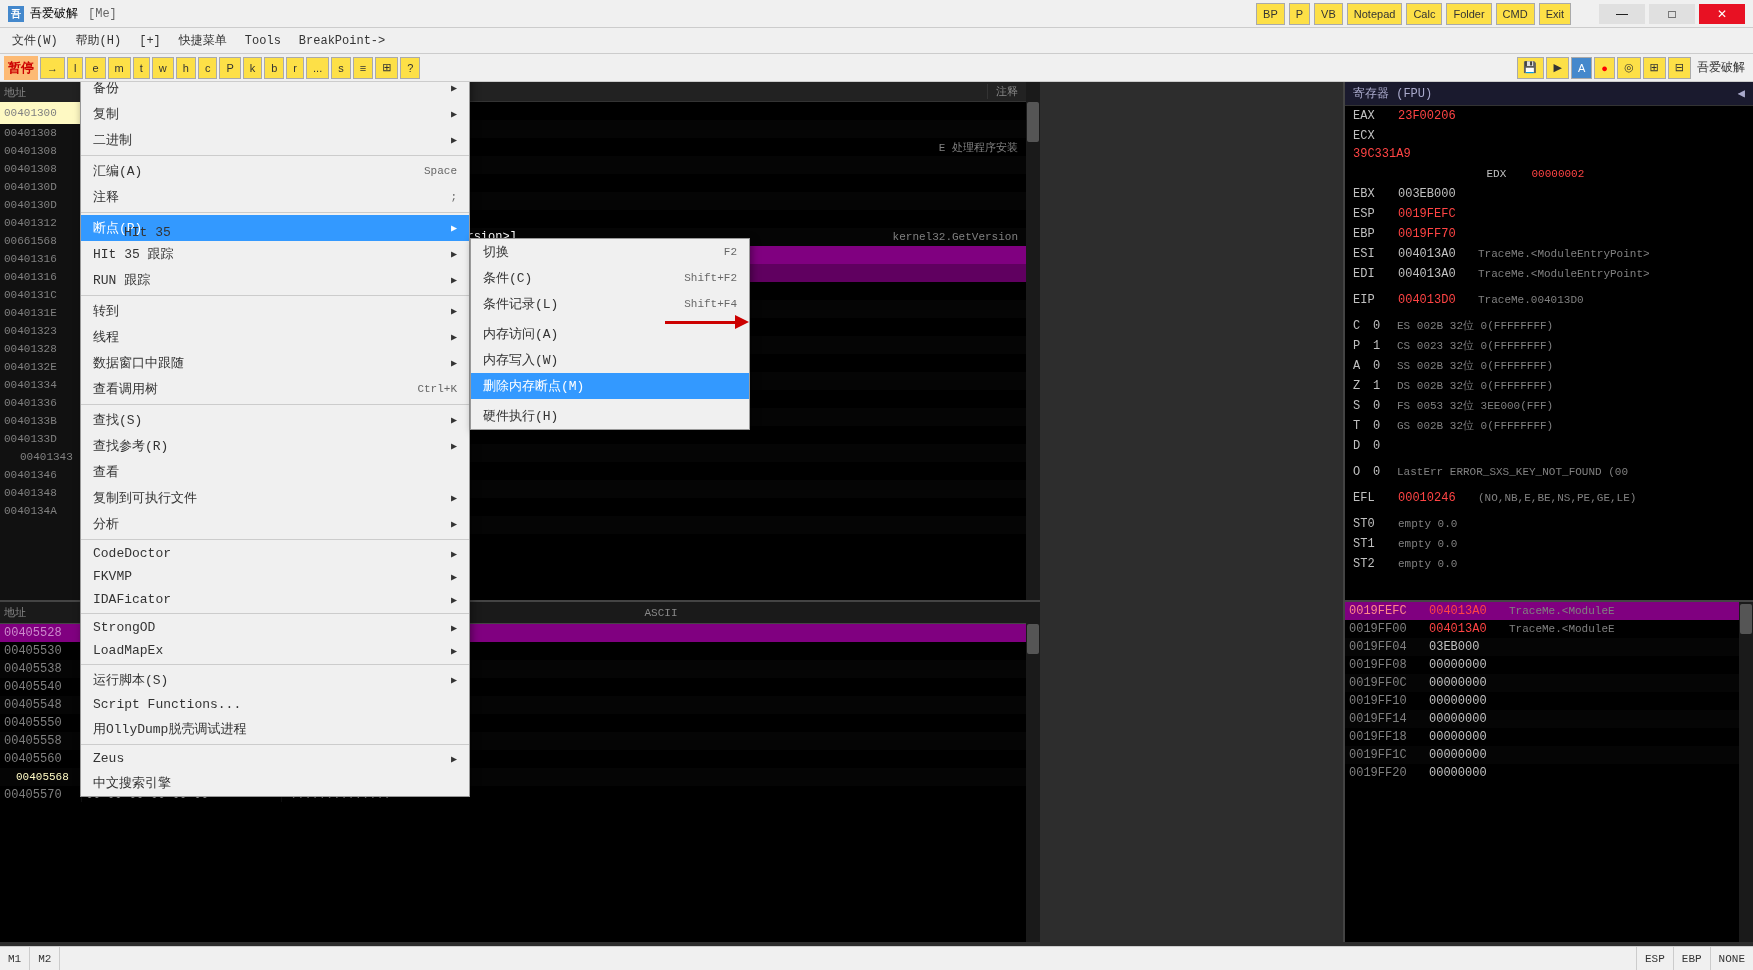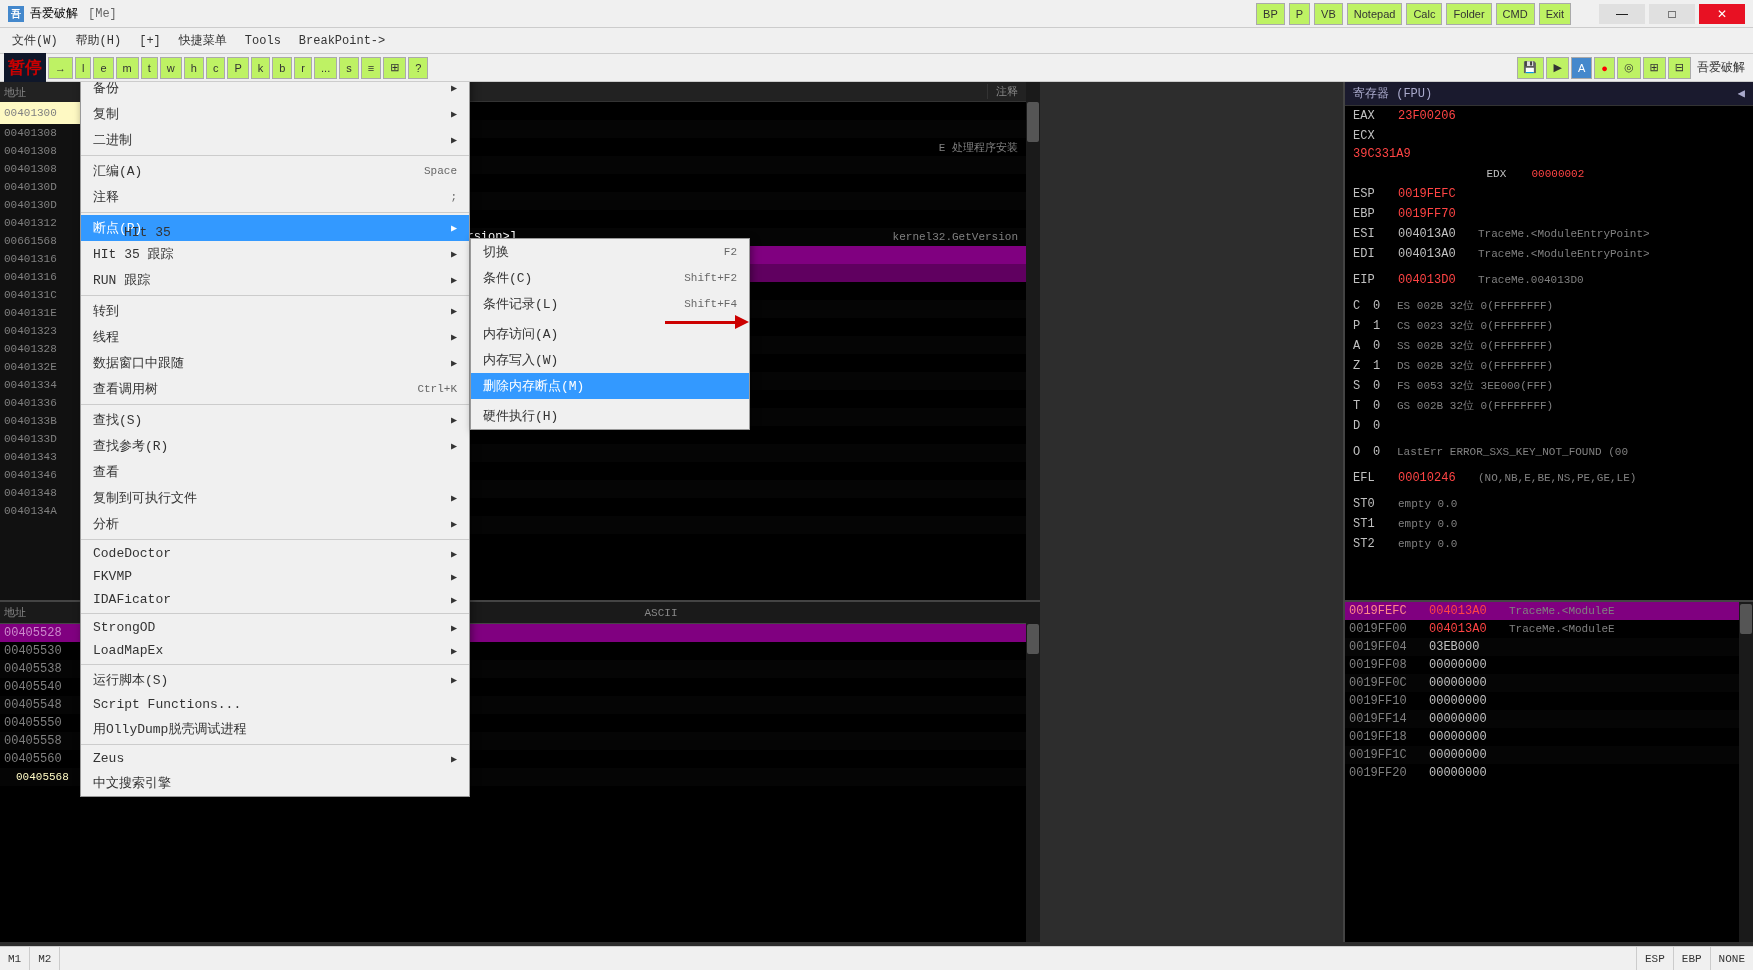--- a/index.html
+++ b/index.html
@@ -64,21 +64,21 @@
     }
     .menu-item {
       padding: 2px 8px;
       font-size: 12px;
       cursor: pointer;
       color: #333;
       white-space: nowrap;
     }
     .toolbar-btn {
       padding: 2px 6px;
-      background: #bef264;
+      background: #fde047;
       border: 1px solid #aaa;
       font-size: 11px;
       cursor: pointer;
       color: #333;
       height: 22px;
       display: flex;
       align-items: center;
       justify-content: center;
     }
     .toolbar-btn.active { background: #4488cc; color: white; }
@@ -161,21 +161,21 @@
 <div class="menu-bar" style="position:absolute;top:28px;left:0;right:0;height:26px;z-index:200;">
   <span class="menu-item">文件(W)</span>
   <span class="menu-item">帮助(H)</span>
   <span class="menu-item">[+]</span>
   <span class="menu-item">快捷菜单</span>
   <span class="menu-item">Tools</span>
   <span class="menu-item">BreakPoint-&gt;</span>
 </div>
 
 <div style="position:absolute;top:54px;left:0;right:0;height:28px;background:#f0f0f0;border-bottom:1px solid #ccc;display:flex;align-items:center;padding:0 4px;gap:2px;z-index:200;">
-  <span style="background:#0f172a;color:#cc0000;font-weight:bold;font-size:17px;padding:3px 4px;">暂停</span>
+  <span style="background:#fdba74;color:#cc0000;font-weight:bold;font-size:13px;padding:3px 4px;">暂停</span>
   <button class="toolbar-btn">→</button>
   <button class="toolbar-btn">l</button>
   <button class="toolbar-btn">e</button>
   <button class="toolbar-btn">m</button>
   <button class="toolbar-btn">t</button>
   <button class="toolbar-btn">w</button>
   <button class="toolbar-btn">h</button>
   <button class="toolbar-btn">c</button>
   <button class="toolbar-btn">P</button>
   <button class="toolbar-btn">k</button>
@@ -213,21 +213,21 @@
     <div style="height:18px;display:flex;align-items:center;padding:0 4px;color:#808080;font-size:11px;">00401316</div>
     <div style="height:18px;display:flex;align-items:center;padding:0 4px;color:#808080;font-size:11px;">0040131C</div>
     <div style="height:18px;display:flex;align-items:center;padding:0 4px;color:#808080;font-size:11px;">0040131E</div>
     <div style="height:18px;display:flex;align-items:center;padding:0 4px;color:#808080;font-size:11px;">00401323</div>
     <div style="height:18px;display:flex;align-items:center;padding:0 4px;color:#808080;font-size:11px;">00401328</div>
     <div style="height:18px;display:flex;align-items:center;padding:0 4px;color:#808080;font-size:11px;">0040132E</div>
     <div style="height:18px;display:flex;align-items:center;padding:0 4px;color:#808080;font-size:11px;">00401334</div>
     <div style="height:18px;display:flex;align-items:center;padding:0 4px;color:#808080;font-size:11px;">00401336</div>
     <div style="height:18px;display:flex;align-items:center;padding:0 4px;color:#808080;font-size:11px;">0040133B</div>
     <div style="height:18px;display:flex;align-items:center;padding:0 4px;color:#808080;font-size:11px;">0040133D</div>
-    <div style="height:18px;display:flex;align-items:center;padding:0 4px;color:#808080;font-size:11px;">00401343</div>
+    <div style="height:18px;display:flex;align-items:center;padding:0 20px;color:#808080;font-size:11px;">00401343</div>
     <div style="height:18px;display:flex;align-items:center;padding:0 4px;color:#808080;font-size:11px;">00401346</div>
     <div style="height:18px;display:flex;align-items:center;padding:0 4px;color:#808080;font-size:11px;">00401348</div>
     <div style="height:18px;display:flex;align-items:center;padding:0 4px;color:#808080;font-size:11px;">0040134A</div>
   </div>
 
   <div style="position:absolute;left:82px;top:0;right:14px;height:100%;">
     <div style="height:20px;background:#222;display:flex;align-items:center;color:#888;font-size:11px;border-bottom:1px solid #333;">
       <span style="padding:0 8px;border-right:1px solid #333;">十六进制数据</span>
       <span style="padding:0 8px;border-right:1px solid #333;flex:1;">反汇编</span>
       <span style="padding:0 8px;">注释</span>
@@ -352,20 +352,24 @@
   </div>
   <div style="display:flex;padding:1px 8px;font-size:12px;line-height:18px;flex-direction:column;">
     <span style="width:45px;color:#c0c0c0;">ECX</span>
     <span style="color:#ff4444;width:80px;">39C331A9</span>
   </div>
   <div style="display:flex;padding:1px 0;font-size:11px;line-height:18px;justify-content:center;">
     <span style="width:45px;color:#c0c0c0;">EDX</span>
     <span style="color:#ff4444;width:80px;">00000002</span>
   </div>
   <div style="display:flex;padding:1px 8px;font-size:12px;line-height:18px;">
+    <span style="width:45px;color:#c0c0c0;">EBX</span>
+    <span style="color:#c0c0c0;width:80px;">003EB000</span>
+  </div>
+  <div style="display:flex;padding:1px 8px;font-size:12px;line-height:18px;">
     <span style="width:45px;color:#c0c0c0;">ESP</span>
     <span style="color:#ff4444;width:80px;">0019FEFC</span>
   </div>
   <div style="display:flex;padding:1px 8px;font-size:12px;line-height:18px;">
     <span style="width:45px;color:#c0c0c0;">EBP</span>
     <span style="color:#ff4444;width:80px;">0019FF70</span>
   </div>
   <div style="display:flex;padding:1px 8px;font-size:12px;line-height:18px;">
     <span style="width:45px;color:#c0c0c0;">ESI</span>
     <span style="color:#c0c0c0;width:80px;">004013A0</span>
@@ -487,20 +491,25 @@
     <span style="width:200px;padding:0 4px;color:#c0c0c0;border-right:1px solid #111;font-size:12px;">00 00 00 00 00 00</span>
     <span style="padding:0 8px;color:#888;font-size:12px;">..............</span>
   </div>
   <div style="display:flex;height:18px;align-items:center;">
     <span style="width:82px;padding:0 4px;color:#808080;border-right:1px solid #111;font-size:12px;">00405560</span>
     <span style="width:200px;padding:0 4px;color:#c0c0c0;border-right:1px solid #111;font-size:12px;">00 00 00 00 00 00</span>
     <span style="padding:0 8px;color:#888;font-size:12px;">..............</span>
   </div>
   <div style="display:flex;height:18px;align-items:center;background:#050505;">
     <span style="width:82px;padding:0 16px;color:#fef9c3;border-right:1px solid #111;font-size:11px;">00405568</span>
+    <span style="width:200px;padding:0 4px;color:#c0c0c0;border-right:1px solid #111;font-size:12px;">00 00 00 00 00 00</span>
+    <span style="padding:0 8px;color:#888;font-size:12px;">..............</span>
+  </div>
+  <div style="display:flex;height:18px;align-items:center;">
+    <span style="width:82px;padding:0 4px;color:#808080;border-right:1px solid #111;font-size:12px;">00405570</span>
     <span style="width:200px;padding:0 4px;color:#c0c0c0;border-right:1px solid #111;font-size:12px;">00 00 00 00 00 00</span>
     <span style="padding:0 8px;color:#888;font-size:12px;">..............</span>
   </div>
 
   <div style="position:absolute;right:0;top:0;width:14px;height:100%;background:#1a1a1a;">
     <div style="width:12px;height:30px;background:#555;margin:22px auto;border-radius:2px;"></div>
   </div>
 </div>
 
 <div style="position:absolute;right:0;top:600px;width:410px;height:342px;background:#000;border-top:2px solid #444;border-left:2px solid #444;overflow:hidden;">

